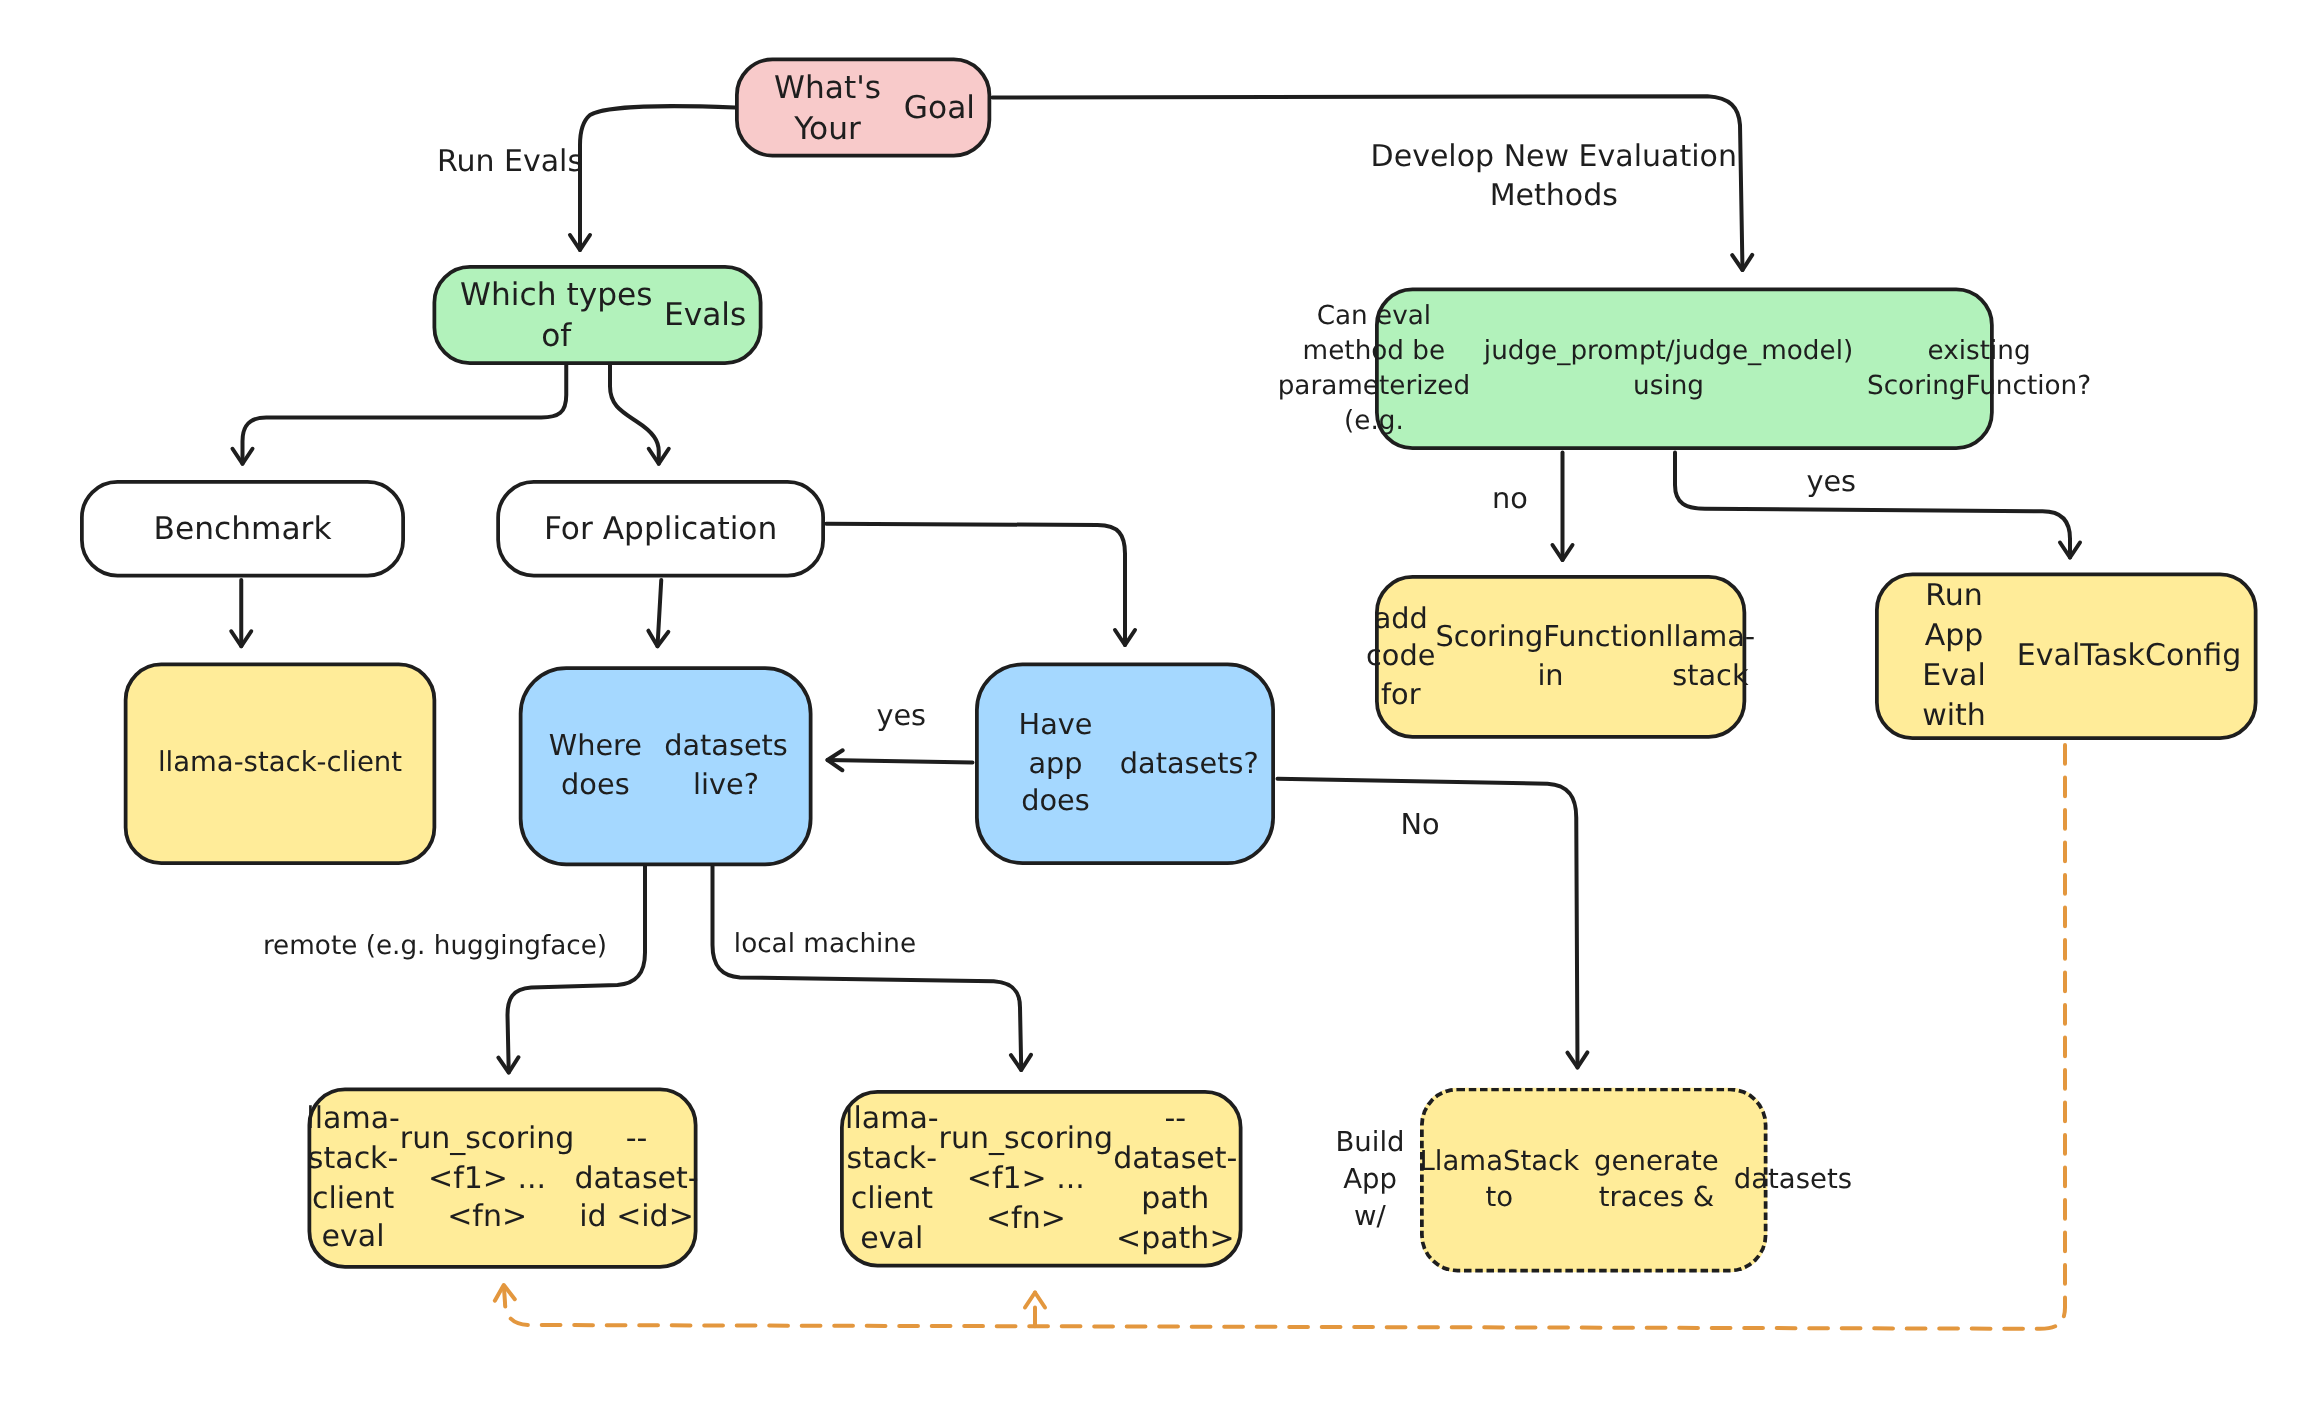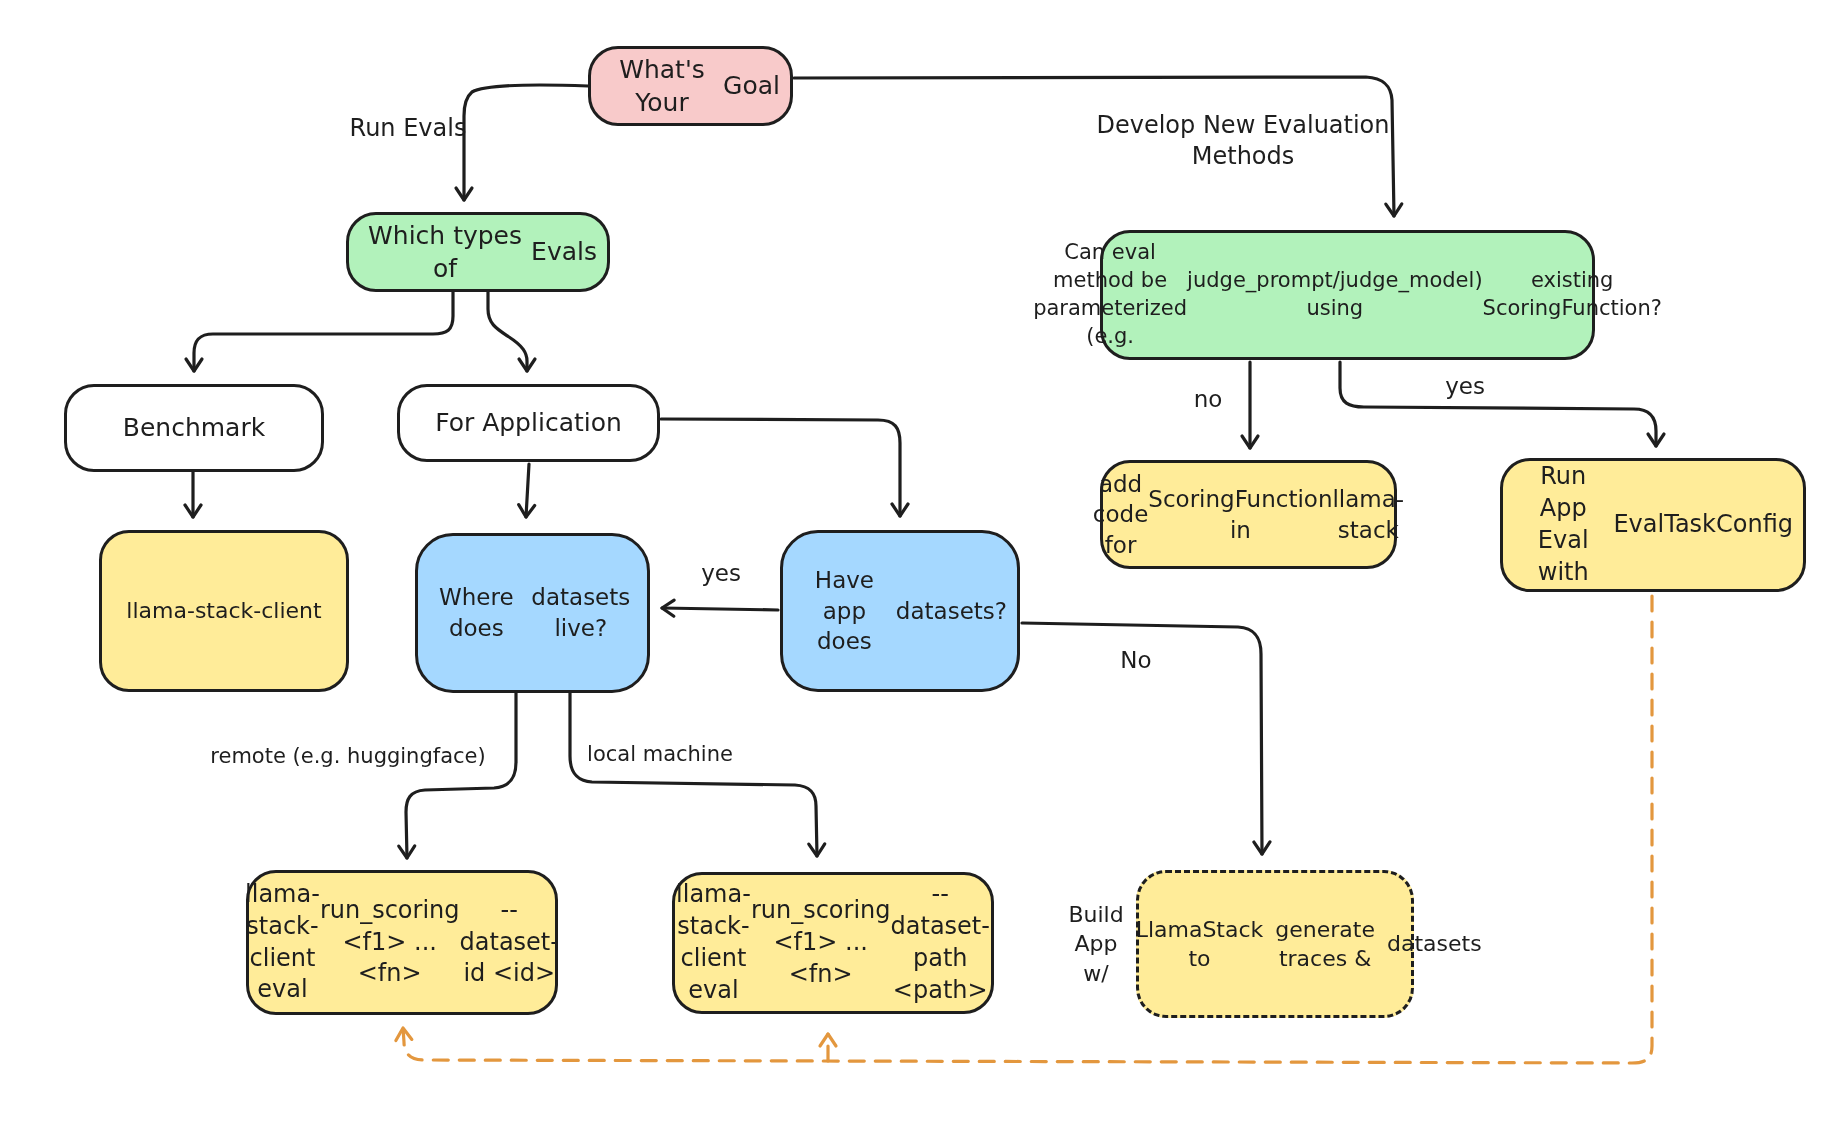--- a/index.html
+++ b/index.html
@@ -7,21 +7,21 @@
   .canvas{position:relative;width:1840px;height:1124px;background:#ffffff;overflow:hidden;}
   svg.edges{position:absolute;left:0;top:0;z-index:1;}
   .node{
     position:absolute;z-index:2;box-sizing:border-box;
     border:3.2px solid #1e1e1e;border-radius:30px;
     display:flex;flex-direction:row;align-items:center;justify-content:center;
     text-align:center;line-height:1.33;padding:6px 10px;background:#fff;
   }
   .node.dashed{border-style:dashed;gap:12px;}
   .fs25{font-size:25px;} .fs24{font-size:24px;} .fs23{font-size:23px;}
-  .fs22{font-size:22px;} .fs21{font-size:21px;} .fs20{font-size:24px;}
+  .fs22{font-size:22px;} .fs21{font-size:21px;gap:11px;} .fs20{font-size:24px;}
   .lbl{
     position:absolute;z-index:2;transform:translate(-50%,-50%);
     white-space:nowrap;text-align:center;line-height:1.3;
   }
 </style>
 </head>
 <body>
 
 <div class="canvas">
 
@@ -57,21 +57,21 @@
   <div class="node fs25" style="left: 588px; top: 46px; width: 205px; height: 80px; background-color: rgb(248, 202, 202);">
     <div>What's Your</div>
     <div>Goal</div>
   </div>
 
   <div class="node fs25" style="left: 346px; top: 212px; width: 264px; height: 80px; background-color: rgb(178, 242, 187);">
     <div>Which types of</div>
     <div>Evals</div>
   </div>
 
-  <div class="node fs25" style="left: 64px; top: 384px; width: 260px; height: 88px; background-color: rgb(255, 255, 255);">
+  <div class="node fs25" style="left: 64px; top: 384px; width: 260px; height: 78px; background-color: rgb(255, 255, 255);">
     <div>Benchmark</div>
   </div>
 
   <div class="node fs25" style="left: 397px; top: 384px; width: 263px; height: 78px; background-color: rgb(255, 255, 255);">
     <div>For Application</div>
   </div>
 
   <div class="node fs22" style="left: 68px; top: 530px; width: 250px; height: 162px; background-color: rgb(255, 236, 153); margin-left: 31px;">
     <div>llama-stack-client</div>
   </div>
@@ -85,21 +85,21 @@
     <div>Have app does</div>
     <div>datasets?</div>
   </div>
 
   <div class="node fs21" style="left: 1100px; top: 230px; width: 495px; height: 130px; background-color: rgb(178, 242, 187);">
     <div>Can eval method be parameterized (e.g.</div>
     <div>judge_prompt/judge_model) using</div>
     <div>existing ScoringFunction?</div>
   </div>
 
-  <div class="node fs23" style="left: 1100px; top: 460px; width: 297px; height: 109px; background-color: rgb(255, 236, 153);">
+  <div class="node fs23" style="left: 1100px; top: 460px; width: 297px; height: 131px; background-color: rgb(255, 236, 153);">
     <div>add code for</div>
     <div>ScoringFunction in</div>
     <div>llama-stack</div>
   </div>
 
   <div class="node fs24" style="left: 1500px; top: 458px; width: 306px; height: 134px; background-color: rgb(255, 236, 153);">
     <div>Run App Eval with</div>
     <div>EvalTaskConfig</div>
   </div>
 

